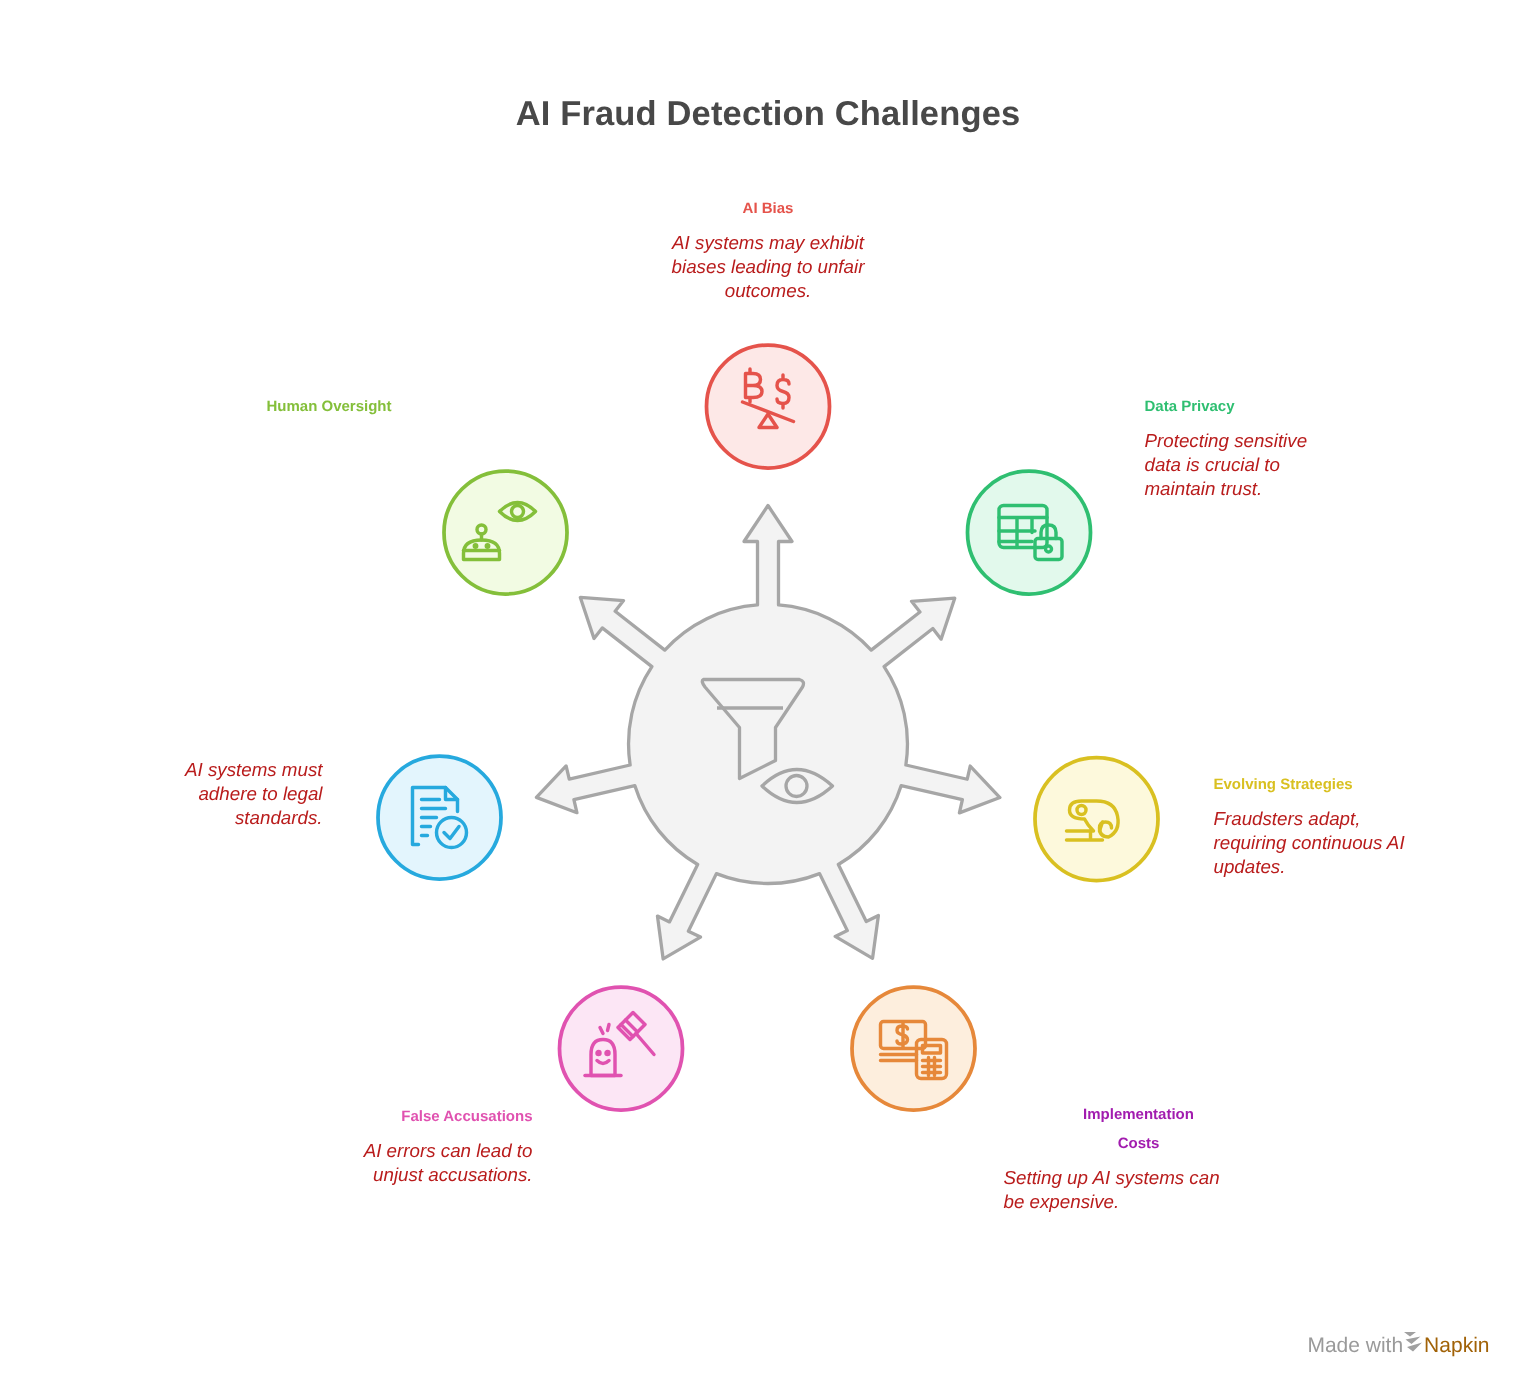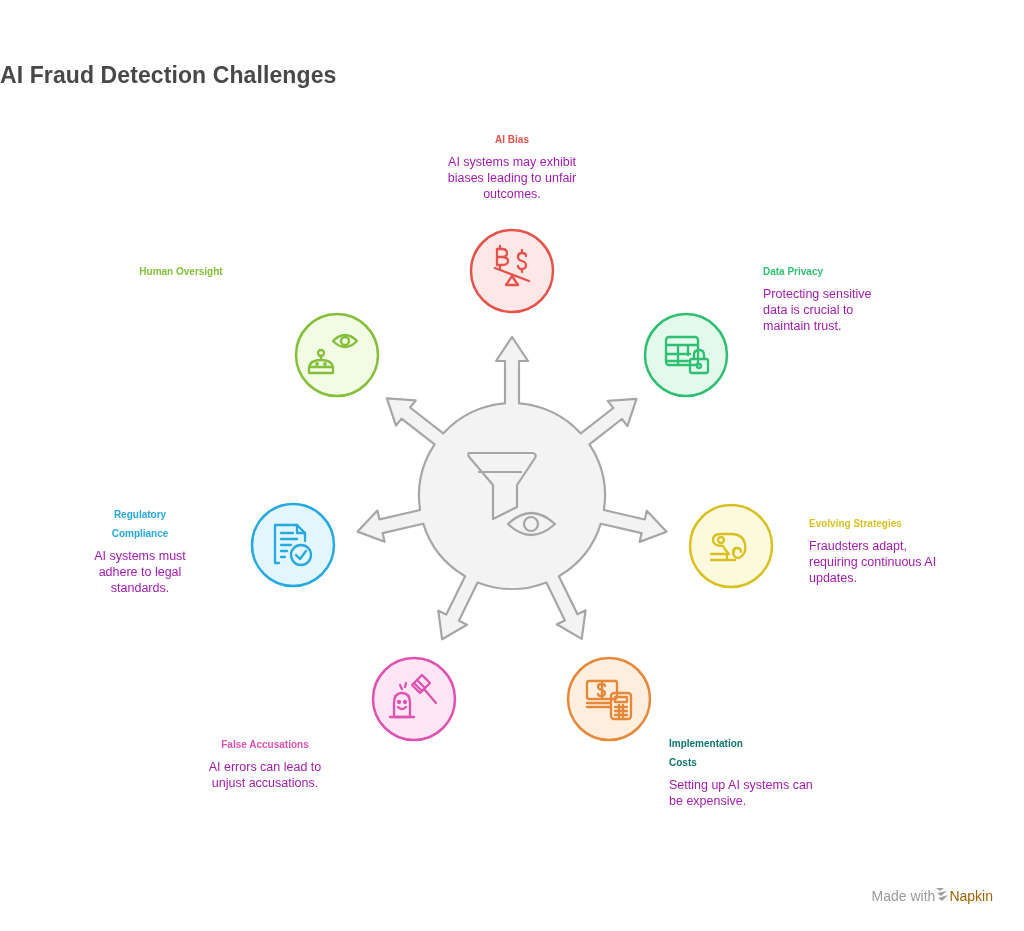--- a/index.html
+++ b/index.html
@@ -1,24 +1,24 @@
 <!DOCTYPE html>
 <html><head>
 <meta charset="utf-8">
 <style>
   html, body { margin: 0; padding: 0; background: #ffffff; }
   body { width: 1024px; height: 931px; position: relative; overflow: hidden;
          font-family: "Liberation Sans", "DejaVu Sans", sans-serif; }
-  .title { position: absolute; left: 0; width: 1024px; top: 62px; text-align: left;
+  .title { position: absolute; left: 0; width: 1024px; top: 62px; text-align: center;
            font-size: 23px; font-weight: bold; color: #484848; letter-spacing: 0.1px; }
   svg.diagram { position: absolute; left: 0; top: 0; }
   .label { position: absolute; font-size: 13px; line-height: 17px; }
   .label .head { font-weight: bold; font-size: 10px; line-height: 19px; margin-bottom: 5px; }
-  .label .desc { color: #a21caf; font-size: 12.5px; line-height: 16px; }
-  .right { text-align: center; }
+  .label .desc { color: #b91c1c; font-size: 12.5px; line-height: 16px; font-style: italic; }
+  .right { text-align: right; }
   .center { text-align: center; }
   .footer { position: absolute; right: 31px; top: 886px; font-size: 14px; color: #9a9a9a;
             display: flex; align-items: center; gap: 0; }
   .footer .brand { color: #a16207; text-align: center; }
 </style>
 </head>
 <body>
 
 <div class="title">AI Fraud Detection Challenges</div>
 
@@ -122,29 +122,28 @@
     </div>
     <div class="label left" style="left: 763px; top: 262px; width: 160px;">
       <div class="head" style="color: rgb(47, 191, 113);">Data Privacy</div>
       <div class="desc">Protecting sensitive<br>data is crucial to<br>maintain trust.</div>
     </div>
     <div class="label left" style="left: 809px; top: 514px; width: 180px;">
       <div class="head" style="color: rgb(217, 192, 33);">Evolving Strategies</div>
       <div class="desc">Fraudsters adapt,<br>requiring continuous AI<br>updates.</div>
     </div>
     <div class="label left" style="left: 669px; top: 734px; width: 180px;">
-      <div class="head" style="color: #0f766e;">Implementation<br>Costs</div>
+      <div class="head" style="color: #a21caf; text-align: center;">Implementation<br>Costs</div>
       <div class="desc">Setting up AI systems can<br>be expensive.</div>
     </div>
     <div class="label right" style="left: 175px; top: 735px; width: 180px;">
       <div class="head" style="color: rgb(224, 82, 176);">False Accusations</div>
       <div class="desc">AI errors can lead to<br>unjust accusations.</div>
     </div>
     <div class="label right" style="left: 65px; top: 505px; width: 150px;">
-      <div class="head" style="color: rgb(38, 169, 222);">Regulatory<br>Compliance</div>
       <div class="desc">AI systems must<br>adhere to legal<br>standards.</div>
     </div>
     <div class="label right" style="left: 101px; top: 262px; width: 160px;">
       <div class="head" style="color: rgb(132, 191, 58);">Human Oversight</div>
     </div>
   </div>
 
 <div class="footer">
   <span>Made with</span>
   <span>

